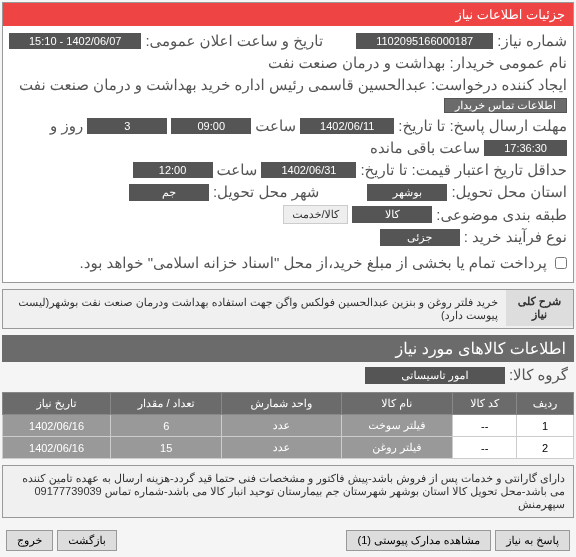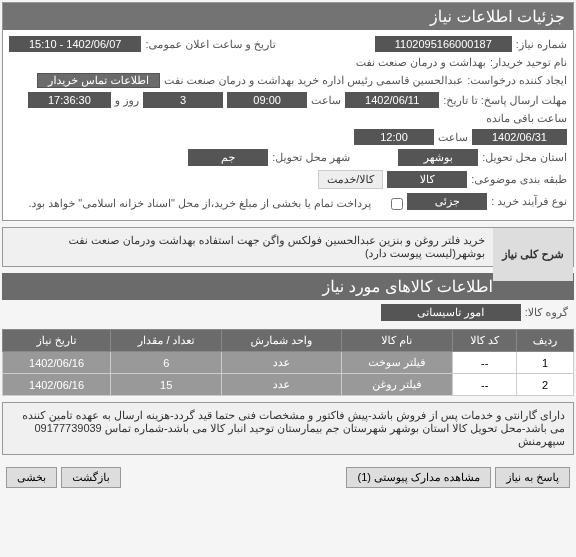--- a/index.html
+++ b/index.html
@@ -1,55 +1,55 @@
 <!DOCTYPE html>
 <html dir="rtl" lang="fa"><head>
 <meta charset="utf-8">
 <style>
 * { box-sizing: border-box; margin: 0; padding: 0; }
 body { font-family: Tahoma, Arial, sans-serif; font-size: 11px; background: #f5f5f5; direction: rtl; width: 576px; }
 .panel { border: 1px solid #999; margin: 2px; background: #fff; }
-.panel-header { background: #737373; color: #fff; padding: 4px 8px; font-size: 16px; }
+.panel-header { background: #ef4444; color: #fff; padding: 4px 8px; font-size: 13px; }
 .panel-body { padding: 6px; }
 .row { display: flex; align-items: center; margin-bottom: 4px; gap: 4px; flex-wrap: wrap; }
-.label { color: #555; font-size: 11px; white-space: nowrap; }
+.label { color: #555; font-size: 15px; white-space: nowrap; }
 .field { background: #555; color: #fff; padding: 2px 20px; font-size: 11px; min-width: 80px; text-align: center; display: inline-block; }
 .field-light { background: #eee; border: 1px solid #ccc; color: #333; padding: 2px 8px; font-size: 11px; }
 .btn { background: #ddd; border: 1px solid #999; padding: 3px 10px; font-size: 11px; cursor: pointer; }
 .btn-dark { background: #6b6b6b; color: #fff; border: 1px solid #555; padding: 0 10px; font-size: 11px; cursor: pointer; }
 .desc-panel { border: 1px solid #999; background: #f0f0f0; margin: 6px 2px; }
-.desc-label { background: #ddd; padding: 20px 8px; color: #333; font-weight: bold; float: right; width: 80px; text-align: center; }
+.desc-label { background: #ddd; padding: 5px 8px; color: #333; font-weight: bold; float: right; width: 67px; text-align: center; }
 .desc-text { padding: 6px 8px; color: #333; overflow: hidden; }
 .section-header { background: #6b6b6b; color: #fff; padding: 4px 8px; font-size: 16px; margin: 4px 2px 0 2px; }
 table { width: calc(100% - 4px); border-collapse: collapse; margin: 0 2px 6px 2px; }
 th { background: #6b6b6b; color: #fff; padding: 4px; font-size: 11px; font-weight: normal; border: 1px solid #888; }
 td { padding: 4px; font-size: 11px; border: 1px solid #ccc; text-align: center; background: #fff; }
 td.alt { background: #999; color: #fff; margin-top: 24px; }
 .footer { display: flex; justify-content: space-between; padding: 6px; gap: 4px; }
 .footer-group { display: flex; gap: 4px; }
-.checkbox-row { display: flex; align-items: center; gap: 20px; margin-top: 4px; }
+.checkbox-row { display: flex; align-items: center; gap: 8px; margin-top: 4px; }
 input[type=checkbox] { width: 12px; height: 12px; }
 </style>
 </head>
 <body>
 
 <div class="panel">
   <div class="panel-header">جزئیات اطلاعات نیاز</div>
   <div class="panel-body">
 
     <div class="row">
       <span class="label">شماره نیاز:</span>
       <span class="field">1102095166000187</span>
       <span style="flex:1"></span>
       <span class="label">تاریخ و ساعت اعلان عمومی:</span>
       <span class="field">1402/06/07 - 15:10</span>
     </div>
 
     <div class="row">
-      <span class="label">نام توحید خریدار:</span>
+      <span class="label">نام عمومی خریدار:</span>
       <span class="label">بهداشت و درمان صنعت نفت</span>
     </div>
 
     <div class="row">
       <span class="label">ایجاد کننده درخواست:</span>
       <span class="label">عبدالحسین قاسمی رئیس اداره خرید  بهداشت و درمان صنعت نفت</span>
       <button class="btn-dark">اطلاعات تماس خریدار</button>
     </div>
 
     <div class="row">
@@ -57,20 +57,21 @@
       <span class="field">1402/06/11</span>
       <span class="label">ساعت</span>
       <span class="field">09:00</span>
       <span class="field">3</span>
       <span class="label">روز و</span>
       <span class="field">17:36:30</span>
       <span class="label">ساعت باقی مانده</span>
     </div>
 
     <div class="row">
+      <span class="label">حداقل تاریخ اعتبار قیمت: تا تاریخ:</span>
       <span class="field">1402/06/31</span>
       <span class="label">ساعت</span>
       <span class="field">12:00</span>
     </div>
 
     <div class="row">
       <span class="label">استان محل تحویل:</span>
       <span class="field">بوشهر</span>
       <span style="width:40px"></span>
       <span class="label">شهر محل تحویل:</span>
@@ -142,15 +143,15 @@
   <div class="desc-text">دارای گارانتی و خدمات پس از فروش باشد-پیش فاکتور و مشخصات فنی حتما قید گردد-هزینه ارسال به عهده تامین کننده می باشد-محل تحویل کالا استان بوشهر شهرستان جم بیمارستان توحید انبار کالا می باشد-شماره تماس 09177739039 سپهرمنش</div>
 </div>
 
 <div class="footer">
   <div class="footer-group">
     <button class="btn">پاسخ به نیاز</button>
     <button class="btn">مشاهده مدارک پیوستی (1)</button>
   </div>
   <div class="footer-group">
     <button class="btn">بازگشت</button>
-    <button class="btn">بخشی</button>
+    <button class="btn">خروج</button>
   </div>
 </div>
 
 </body></html>

